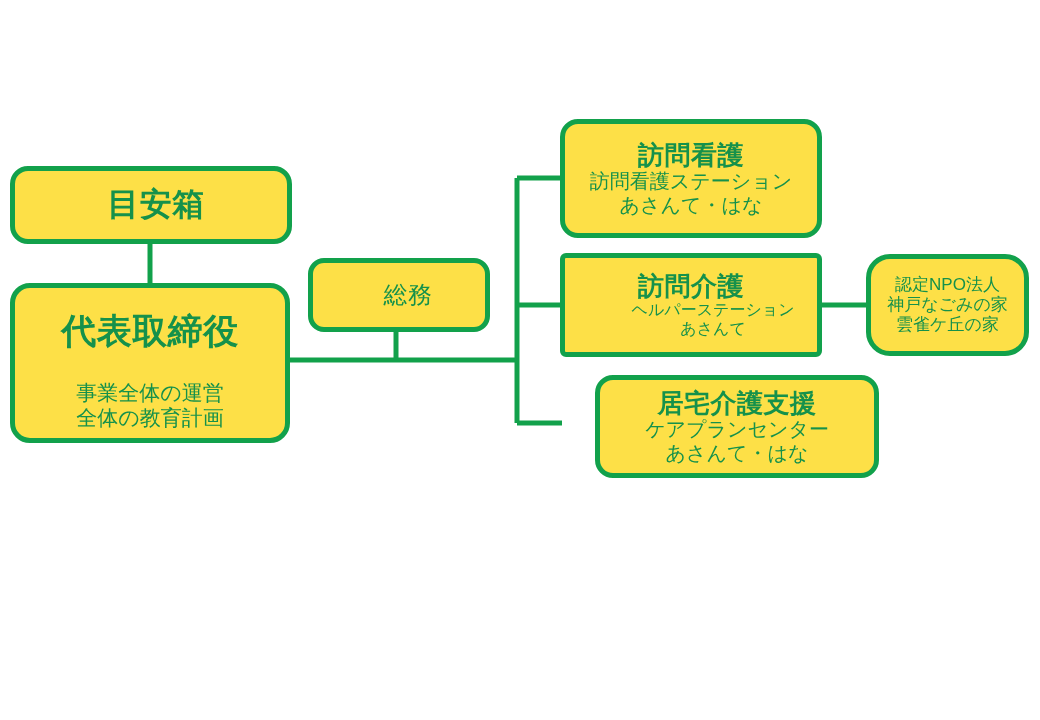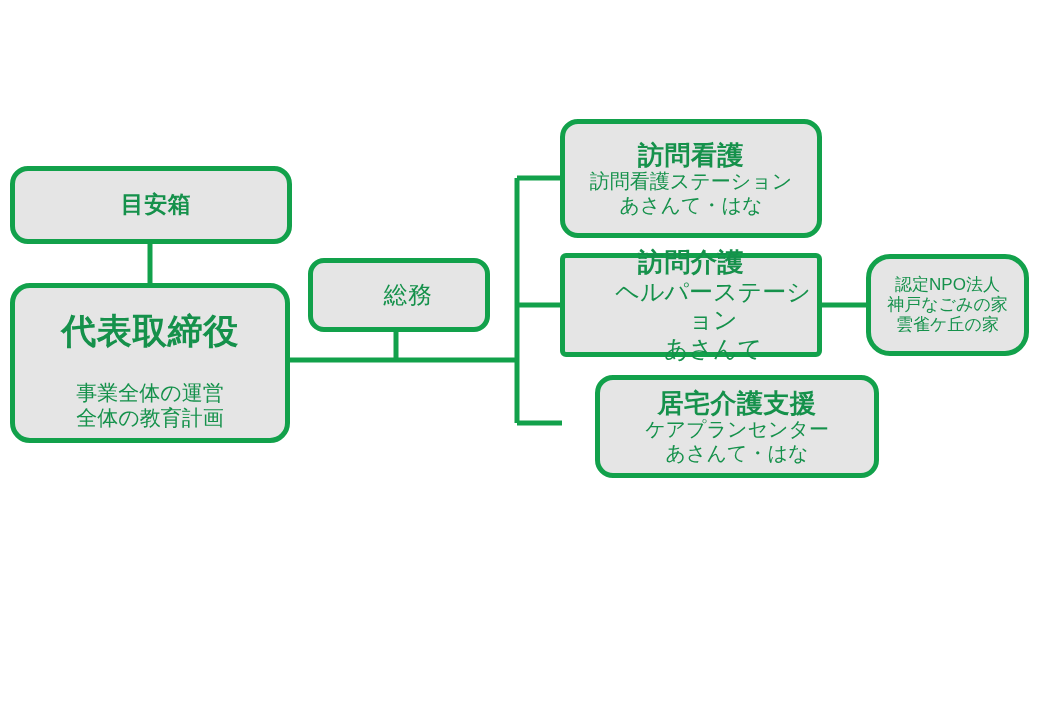--- a/index.html
+++ b/index.html
@@ -20,21 +20,21 @@
     left: 0;
     top: 0;
     width: 1040px;
     height: 720px;
   }
   .node {
     position: absolute;
     box-sizing: border-box;
     border: 5px solid #12a14b;
     border-radius: 16px;
-    background: #e5e5e5;
+    background: #fde047;
     display: flex;
     flex-direction: column;
     align-items: center;
     justify-content: center;
     text-align: center;
     color: #15914b;
     line-height: 1.18;
   }
   .node .title {
     font-weight: bold;
@@ -42,21 +42,21 @@
   }
   .node .sub {
     letter-spacing: 0px;
   }
 
   
   #node-suggestion-box {
     left: 10px; top: 166px; width: 282px; height: 78px;
     border-radius: 18px;
   }
-  #node-suggestion-box .title { font-size: 23px; margin-left: 10px; }
+  #node-suggestion-box .title { font-size: 32px; margin-left: 10px; }
   #node-suggestion-box .sub   { font-size: 25px; }
 
   #node-ceo {
     left: 10px; top: 283px; width: 280px; height: 160px;
     border-radius: 20px;
     justify-content: flex-start;
     padding-top: 22px;
   }
   #node-ceo .title { font-size: 35px; margin-bottom: 30px; }
   #node-ceo .sub   { font-size: 21px; }
@@ -73,21 +73,21 @@
     border-radius: 18px;
   }
   #node-visiting-nursing .title { font-size: 26px; }
   #node-visiting-nursing .sub   { font-size: 20px; }
 
   #node-home-care {
     left: 560px; top: 253px; width: 262px; height: 104px;
     border-radius: 6px;
   }
   #node-home-care .title { font-size: 26px; }
-  #node-home-care .sub   { font-size: 24px; margin-left: 44px; }
+  #node-home-care .sub   { font-size: 16px; margin-left: 44px; }
 
   #node-care-management {
     left: 595px; top: 375px; width: 284px; height: 103px;
     border-radius: 18px;
   }
   #node-care-management .title { font-size: 26px; }
   #node-care-management .sub   { font-size: 20px; }
 
   #node-npo {
     left: 866px; top: 254px; width: 163px; height: 102px;

